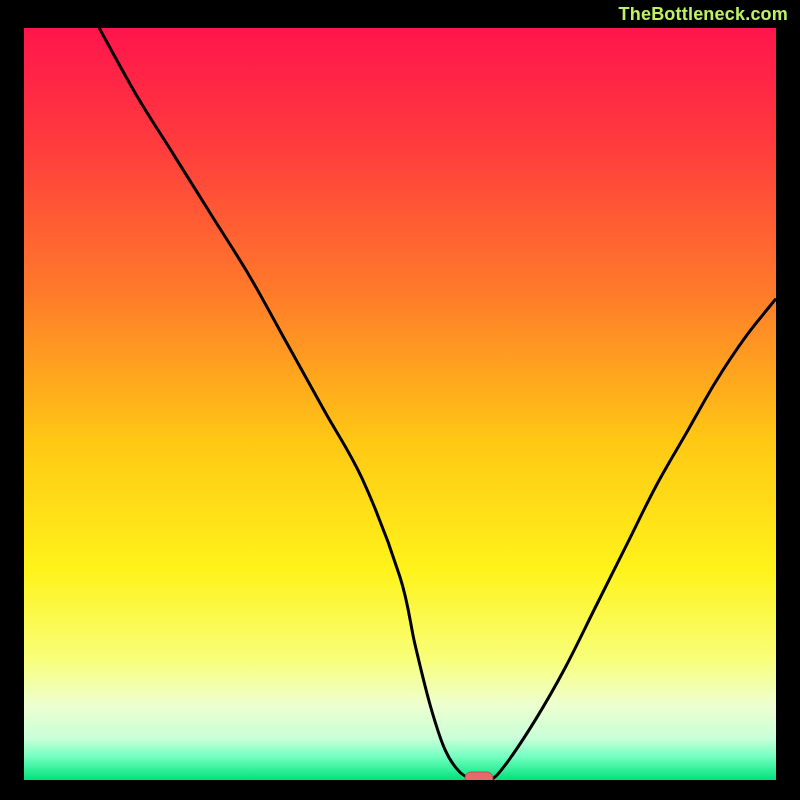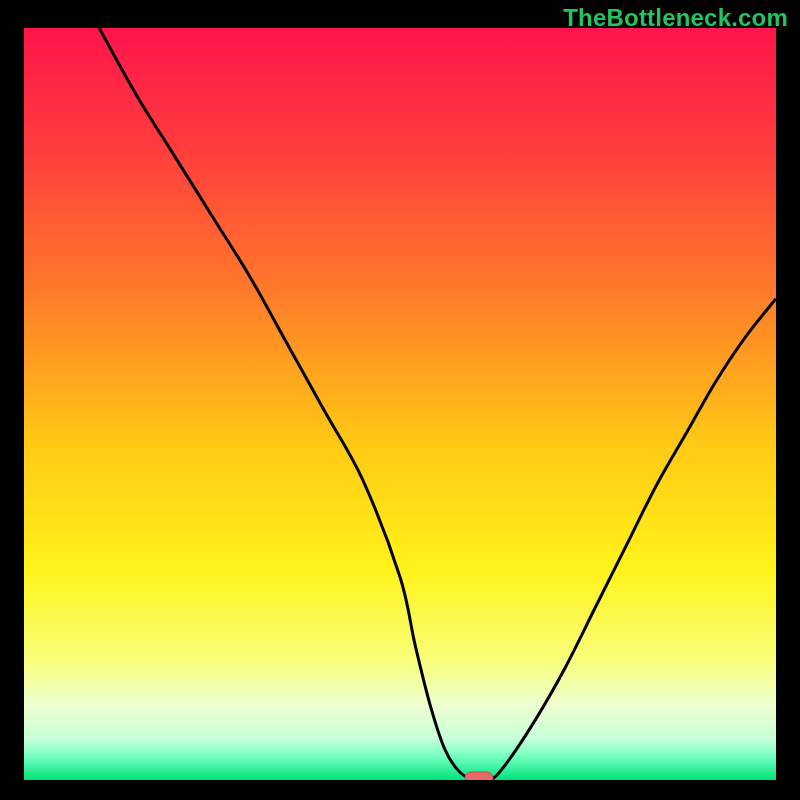--- a/index.html
+++ b/index.html
@@ -13,23 +13,23 @@
   .frame {
     position: relative;
     width: 800px;
     height: 800px;
     background: #000;
   }
   .watermark {
     position: absolute;
     top: 4px;
     right: 12px;
-    font-size: 24px;
+    font-size: 18px;
     font-weight: 600;
-    color: #22c55e;
+    color: #bef264;
     letter-spacing: 0.2px;
     z-index: 10;
   }
   .plot {
     position: absolute;
     left: 24px;
     top: 28px;
     width: 752px;
     height: 752px;
     overflow: hidden;

